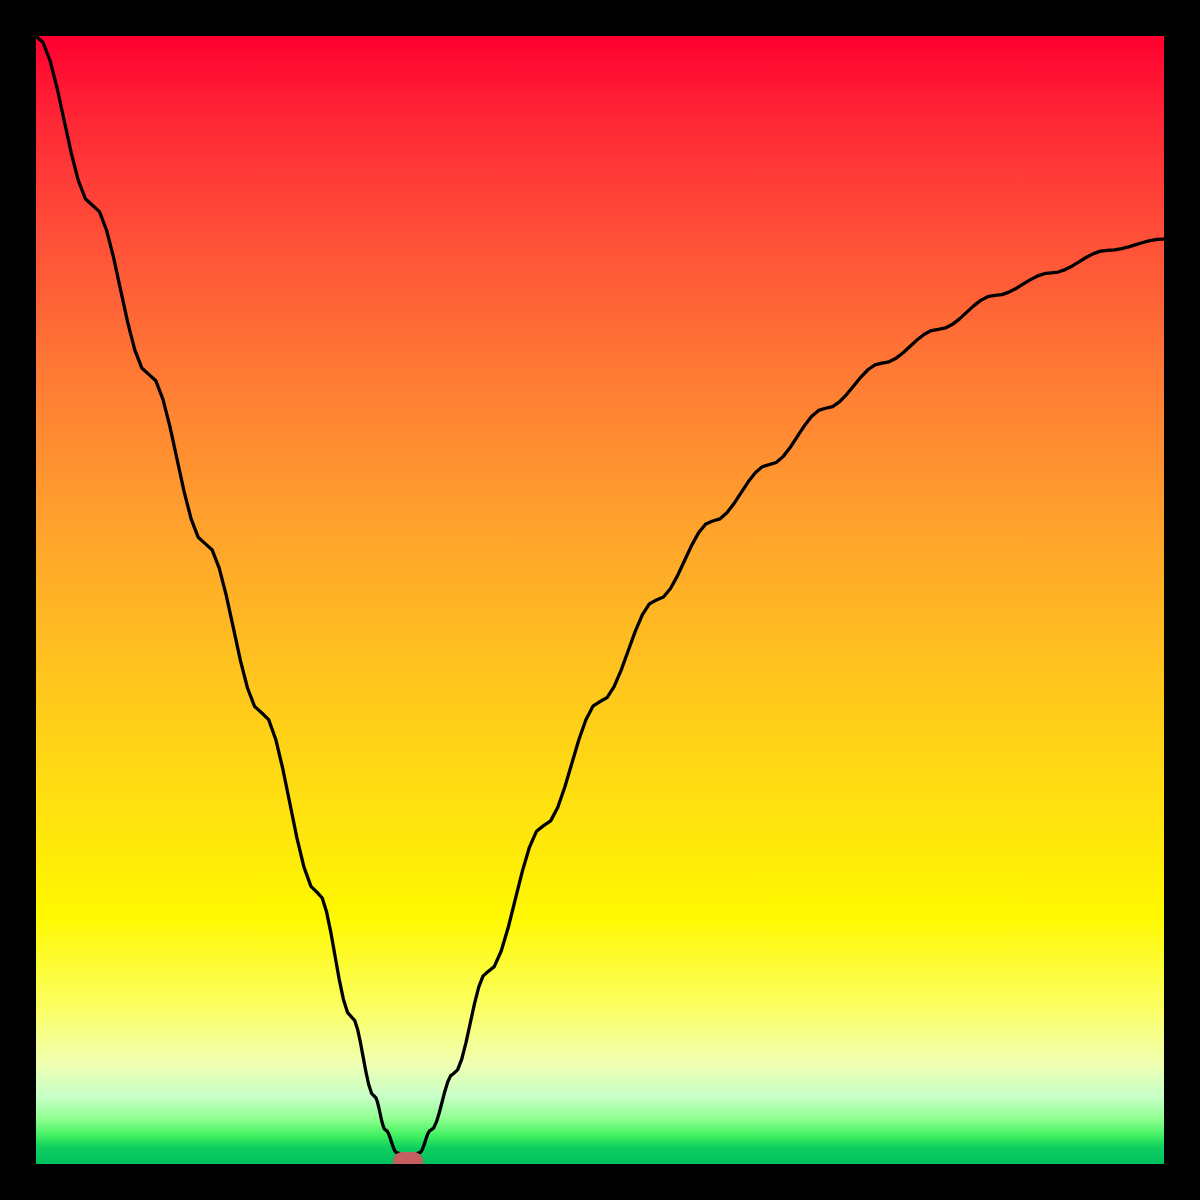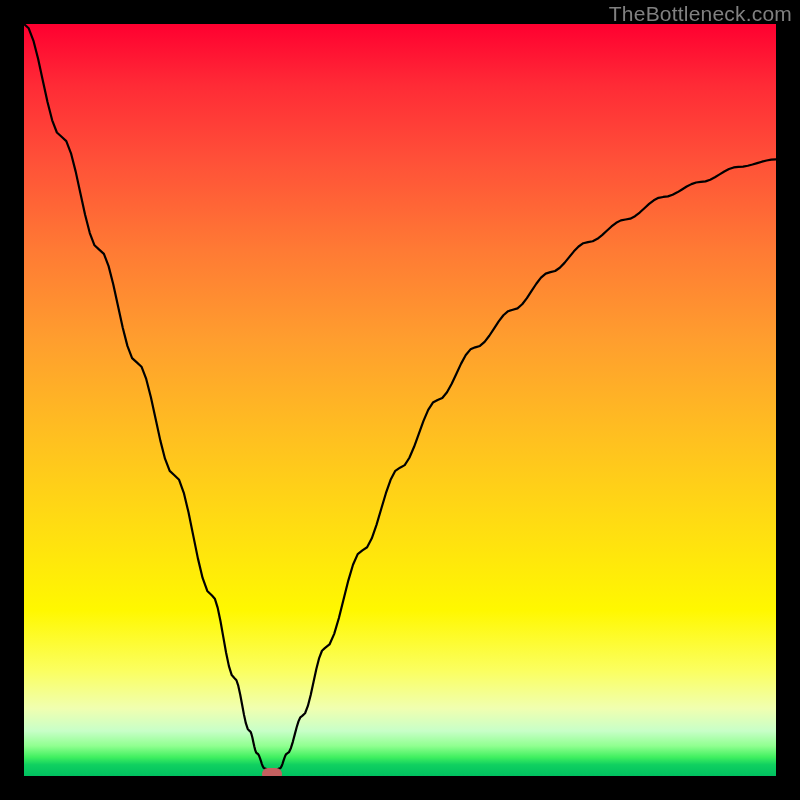--- a/index.html
+++ b/index.html
@@ -69,21 +69,20 @@
     width: 20px;
     height: 12px;
     background: #c46060;
     border-radius: 6px;
   }
 </style>
 </head>
 <body>
 
 <div class="frame">
-  <div class="watermark">TheBottleneck.com</div>
 
   <div class="plot-area">
     <div class="gradient-bg"></div>
 
     <svg class="curve" viewBox="0 0 752 752" preserveAspectRatio="none">
       <path id="curve-path" fill="none" stroke="#000" stroke-width="2.2" stroke-linecap="round" stroke-linejoin="round" d="M0.00 0.00 L4.70 4.29 L9.40 16.52 L14.10 34.82 L18.80 56.40 L23.50 77.98 L28.20 96.28 L32.90 108.51 L37.60 112.80 L42.30 117.09 L47.00 129.32 L51.70 147.62 L56.40 169.20 L61.10 190.78 L65.80 209.08 L70.50 221.31 L75.20 225.60 L79.90 229.89 L84.60 242.12 L89.30 260.42 L94.00 282.00 L98.70 303.58 L103.40 321.88 L108.10 334.11 L112.80 338.40 L117.50 342.69 L122.20 354.92 L126.90 373.22 L131.60 394.80 L136.30 416.38 L141.00 434.68 L145.70 446.91 L150.40 451.20 L155.10 455.78 L159.80 468.82 L164.50 488.34 L169.20 511.36 L173.90 534.38 L178.60 553.90 L183.30 566.94 L188.00 571.52 L190.82 574.67 L193.64 583.63 L196.46 597.05 L199.28 612.88 L202.10 628.71 L204.92 642.13 L207.74 651.09 L210.56 654.24 L212.44 656.24 L214.32 661.95 L216.20 670.49 L218.08 680.56 L219.96 690.63 L221.84 699.17 L223.72 704.88 L225.60 706.88 L226.54 707.74 L227.48 710.18 L228.42 713.84 L229.36 718.16 L230.30 722.48 L231.24 726.14 L232.18 728.58 L233.12 729.44 L234.06 730.01 L235.00 731.64 L235.94 734.08 L236.88 736.96 L237.82 739.84 L238.76 742.28 L239.70 743.91 L240.64 744.48 L241.58 744.68 L242.52 745.25 L243.46 746.10 L244.40 747.11 L245.34 748.12 L246.28 748.97 L247.22 749.54 L248.16 749.74 L249.10 749.54 L250.04 748.97 L250.98 748.12 L251.92 747.11 L252.86 746.10 L253.80 745.25 L254.74 744.68 L255.68 744.48 L256.62 743.91 L257.56 742.28 L258.50 739.84 L259.44 736.96 L260.38 734.08 L261.32 731.64 L262.26 730.01 L263.20 729.44 L265.08 728.01 L266.96 723.93 L268.84 717.83 L270.72 710.64 L272.60 703.45 L274.48 697.35 L276.36 693.27 L278.24 691.84 L281.06 689.26 L283.88 681.93 L286.70 670.95 L289.52 658.00 L292.34 645.05 L295.16 634.07 L297.98 626.74 L300.80 624.16 L305.50 620.44 L310.20 609.84 L314.90 593.99 L319.60 575.28 L324.30 556.57 L329.00 540.72 L333.70 530.12 L338.40 526.40 L343.10 523.25 L347.80 514.29 L352.50 500.87 L357.20 485.04 L361.90 469.21 L366.60 455.79 L371.30 446.83 L376.00 443.68 L380.70 441.10 L385.40 433.77 L390.10 422.79 L394.80 409.84 L399.50 396.89 L404.20 385.91 L408.90 378.58 L413.60 376.00 L418.30 374.00 L423.00 368.29 L427.70 359.75 L432.40 349.68 L437.10 339.61 L441.80 331.07 L446.50 325.36 L451.20 323.36 L455.90 321.93 L460.60 317.85 L465.30 311.75 L470.00 304.56 L474.70 297.37 L479.40 291.27 L484.10 287.19 L488.80 285.76 L493.50 284.33 L498.20 280.25 L502.90 274.15 L507.60 266.96 L512.30 259.77 L517.00 253.67 L521.70 249.59 L526.40 248.16 L531.10 247.02 L535.80 243.75 L540.50 238.88 L545.20 233.12 L549.90 227.36 L554.60 222.49 L559.30 219.22 L564.00 218.08 L568.70 217.22 L573.40 214.78 L578.10 211.12 L582.80 206.80 L587.50 202.48 L592.20 198.82 L596.90 196.38 L601.60 195.52 L606.30 194.66 L611.00 192.22 L615.70 188.56 L620.40 184.24 L625.10 179.92 L629.80 176.26 L634.50 173.82 L639.20 172.96 L643.90 172.39 L648.60 170.76 L653.30 168.32 L658.00 165.44 L662.70 162.56 L667.40 160.12 L672.10 158.49 L676.80 157.92 L681.50 157.35 L686.20 155.72 L690.90 153.28 L695.60 150.40 L700.30 147.52 L705.00 145.08 L709.70 143.45 L714.40 142.88 L719.10 142.59 L723.80 141.78 L728.50 140.56 L733.20 139.12 L737.90 137.68 L742.60 136.46 L747.30 135.65 L752.00 135.36"></path>
     </svg>
 
     <div id="marker" class="marker" style="left: 238.16px; top: 743.744px; background: rgb(196, 96, 96);"></div>
   </div>

